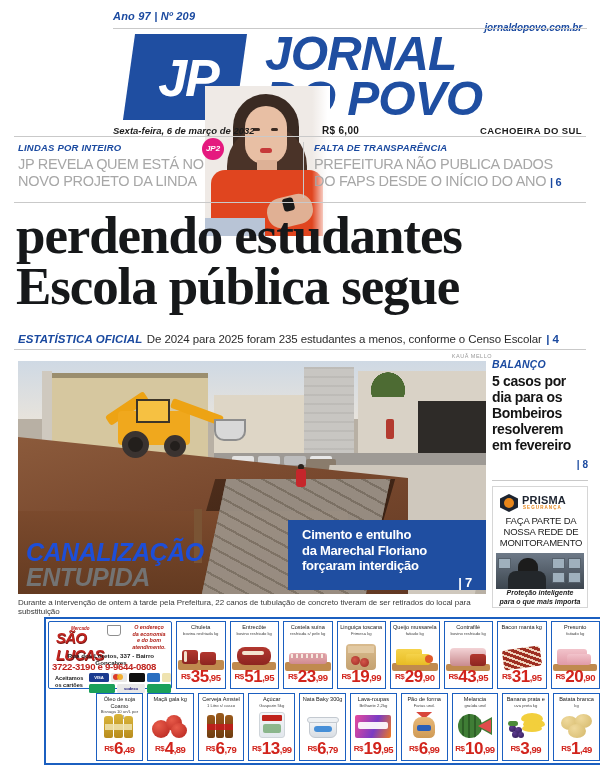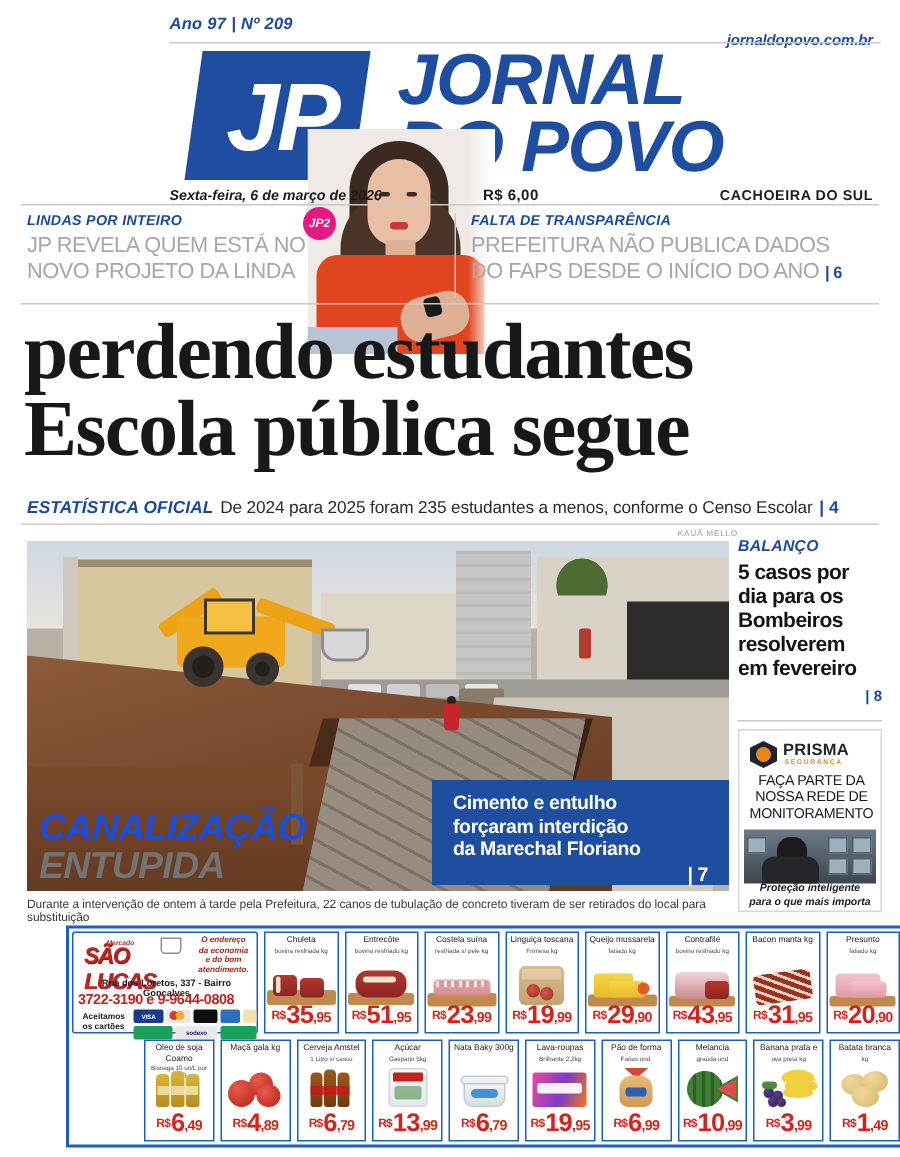--- a/index.html
+++ b/index.html
@@ -35,21 +35,21 @@
     position: absolute; left: 0; top: 30px; width: 600px; height: 104px;
   }
   .jp-badge {
     position: absolute; left: 129px; top: 4px; width: 112px; height: 86px;
     background: #1f4ea1;
     transform: skewX(-8deg);
   }
   .jp-badge-text {
     position: absolute; left: 132px; top: 10px; width: 112px; height: 76px;
     color: #fff; font-family: "Liberation Sans", sans-serif;
-    font-weight: bold; font-style: italic; font-size: 64px;
+    font-weight: bold; font-style: italic; font-size: 52px;
     letter-spacing: -2px; line-height: 76px; text-align: center;
   }
   .jp-word {
     position: absolute; left: 265px; top: 1px;
     color: #1f4ea1; font-family: "Liberation Sans", sans-serif;
     font-weight: bold; font-style: italic;
     font-size: 48px; line-height: 45px; letter-spacing: -1px;
   }
   .jp-word span { display: block; }
   .mast-date {
@@ -483,21 +483,21 @@
       <div class="mw-eye r"></div>
       <div class="mw-lips"></div>
       <div class="mw-neck"></div>
       <div class="mw-body"></div>
       <div class="mw-jeans"></div>
       <div class="mw-arm"></div>
       <div class="mw-watch"></div>
       <div class="mw-fade"></div>
     </div>
 
-    <div class="mast-date">Sexta-feira, 6 de março de 2026</div>
+    <div class="mast-date">Sexta-feira, 6 de março de 2032</div>
     <div class="mast-price">R$ 6,00</div>
     <div class="mast-city">CACHOEIRA DO SUL</div>
   </div>
 
   <div class="teasers">
     <div class="rule-teaser-top"></div>
 
     <div class="teaser left">
       <div class="teaser-kicker">LINDAS POR INTEIRO</div>
       <div class="teaser-text">
@@ -571,22 +571,22 @@
     <div class="worker2"></div>
   </div>
 
   <div class="photo-title">
     <span class="l1">CANALIZAÇÃO</span>
     <span class="l2">ENTUPIDA</span>
   </div>
 
   <div class="photo-flag">
     <div>Cimento e entulho</div>
+    <div>da Marechal Floriano</div>
     <div>forçaram interdição</div>
-    <div>da Marechal Floriano</div>
     <span class="pg">| 7</span>
   </div>
 
   <div class="photo-caption">Durante a intervenção de ontem à tarde pela Prefeitura, 22 canos de tubulação de concreto tiveram de ser retirados do local para substituição</div>
 
   <div class="rightcol">
     <div class="rc-kicker">BALANÇO</div>
     <div class="rc-head">
       <div>5 casos por</div>
       <div>dia para os</div>

